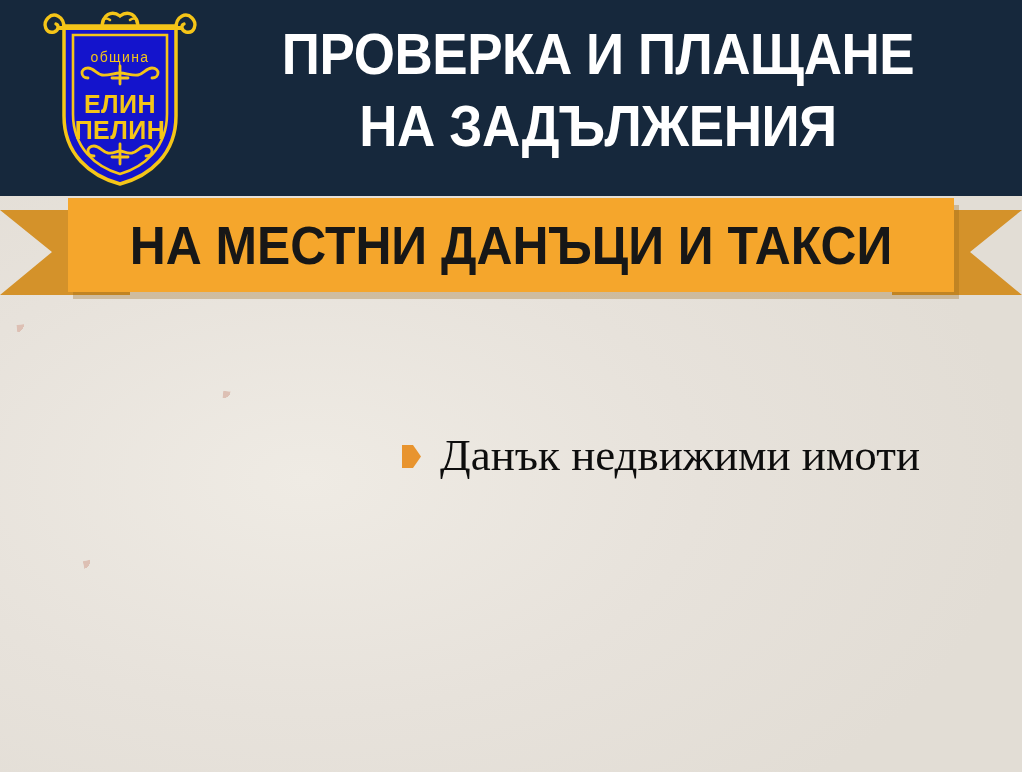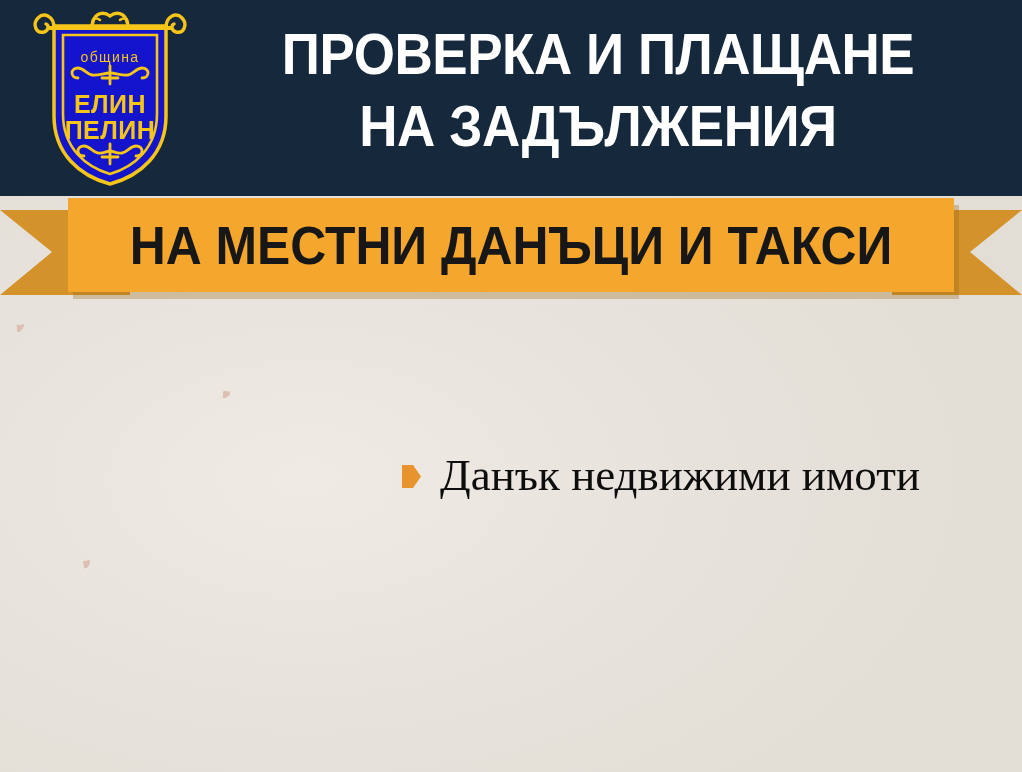--- a/index.html
+++ b/index.html
@@ -46,21 +46,21 @@
     line-height: 72px;
     letter-spacing: -0.5px;
     transform: scaleX(0.93);
     transform-origin: 50% 50%;
     white-space: pre-line;
   }
 
   
   .logo {
     position: absolute;
-    left: 30px;
+    left: 40px;
     top: 8px;
     width: 160px;
     height: 182px;
   }
 
   
   .ribbon {
     position: absolute;
     left: 0; top: 190px;
     width: 1022px;
@@ -172,21 +172,21 @@
   }
 
   #stamp-house { left: 27px; top: 313px; transform: rotate(-7deg); }
   #stamp-trash { left: 213px; top: 400px; transform: rotate(6deg); }
   #stamp-car   { left: 100px; top: 540px; transform: rotate(-12deg); }
 
   
   .bullets {
     position: absolute;
     left: 402px;
-    top: 424px;
+    top: 404px;
     width: 610px;
     z-index: 4;
   }
   .bullet-row {
     display: flex;
     align-items: center;
     height: 103px;
   }
   .bullet-marker {
     flex: 0 0 auto;

